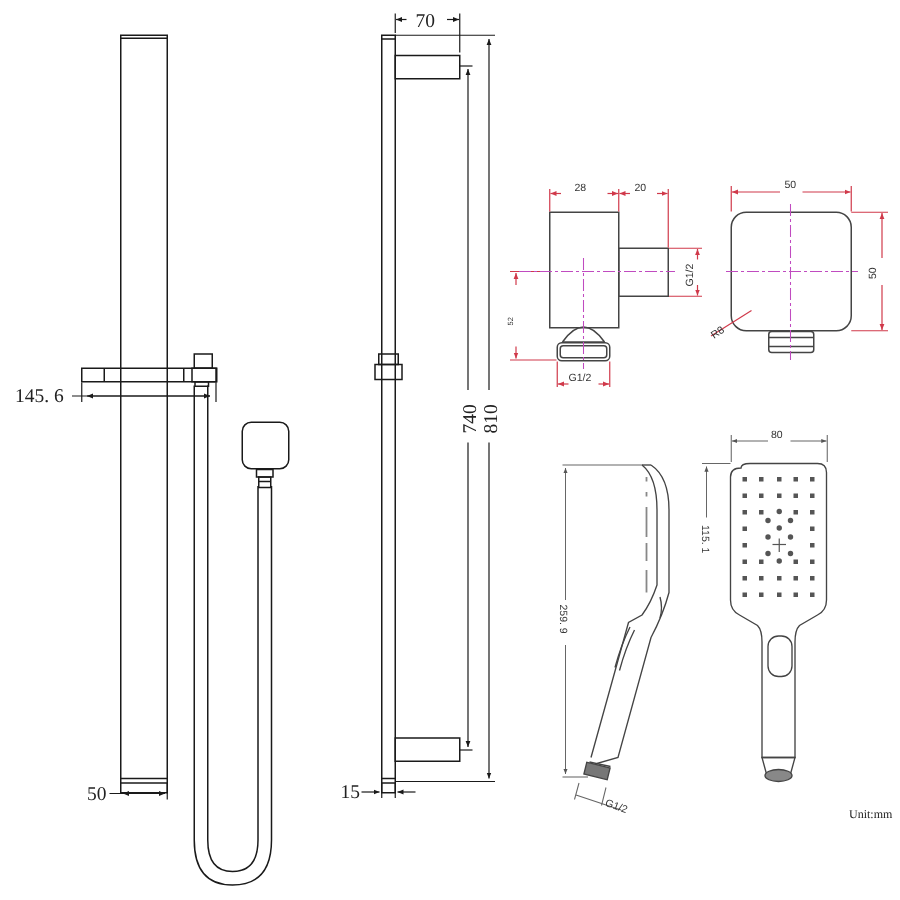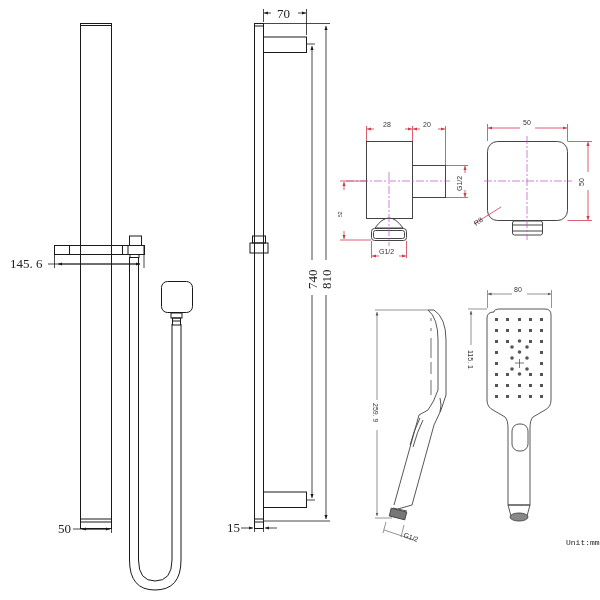--- a/index.html
+++ b/index.html
@@ -1,21 +1,21 @@
 <!DOCTYPE html>
 <html><head>
   <meta charset="utf-8">
   <style>
     html, body { margin: 0; padding: 0; background: #ffffff; }
     body { width: 600px; height: 600px; position: relative; overflow: hidden; font-family: "DejaVu Serif", serif; }
     .canvas { position: absolute; left: 0; top: 0; width: 600px; height: 600px; }
     svg { position: absolute; left: 0; top: 0; }
     .dim-serif { font-family: "Liberation Serif", serif; font-size: 13px; fill: #222; }
     .dim-small { font-family: "Liberation Sans", sans-serif; font-size: 7px; fill: #333; }
-    .unit { position: absolute; left: 566px; top: 538px; font-family: Liberation Mono, monospace; font-size: 8px; color: #222; text-align: center; }
+    .unit { position: absolute; left: 566px; top: 538px; font-family: Liberation Serif, serif; font-size: 8px; color: #222; text-align: center; }
   </style>
 </head>
 <body>
 
 <div class="canvas">
 
   <svg width="600" height="600" viewBox="0 0 600 600">
     <defs>
       <marker id="arrB" markerWidth="6" markerHeight="6" refX="5" refY="3" orient="auto">
         <path d="M0,1 L5,3 L0,5 Z" fill="#1a1a1a"></path>

